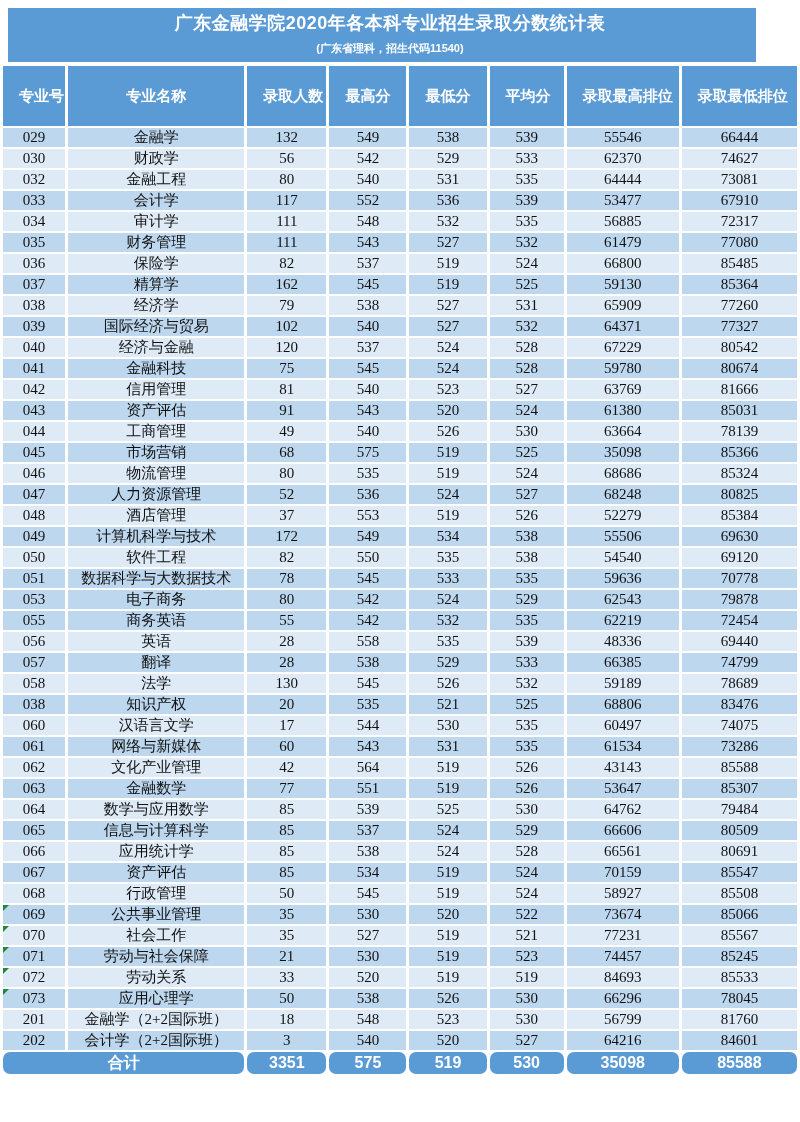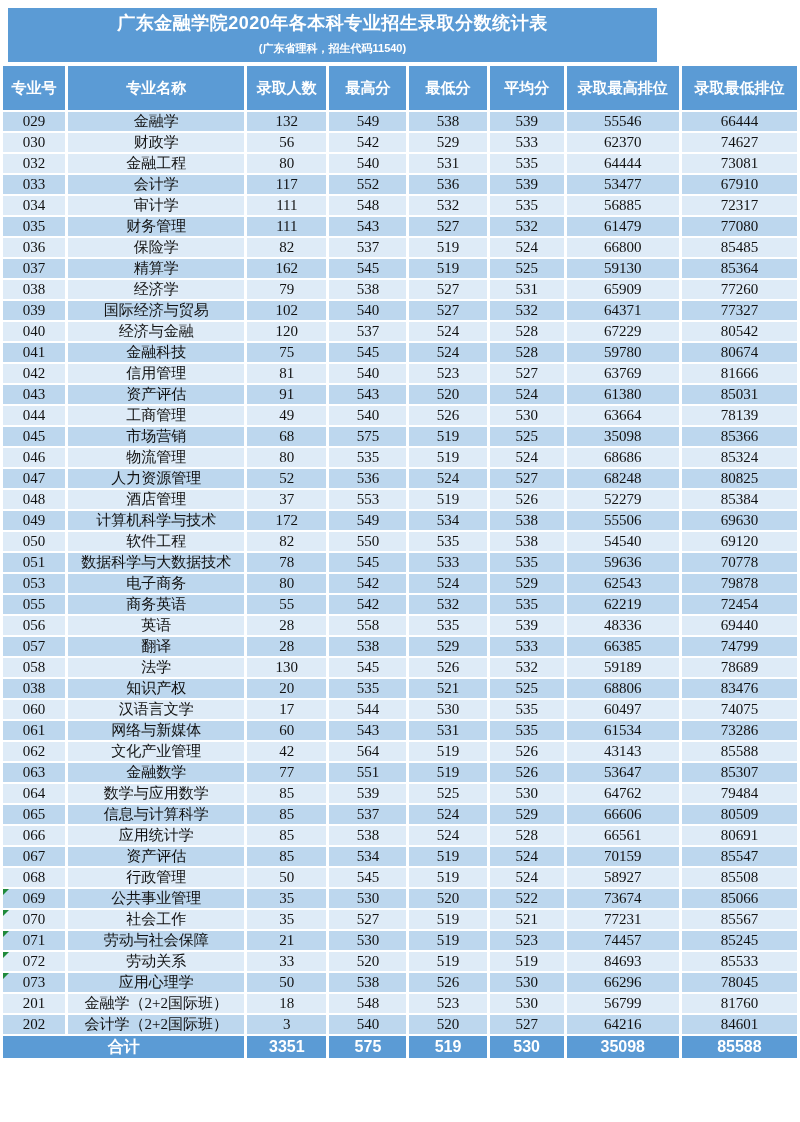--- a/index.html
+++ b/index.html
@@ -4,49 +4,49 @@
 <style>
   :root{
     --blue:#5b9bd5; --dark:#bdd7ee; --light:#deebf7; --flag:#1f8a3b; --ink:#111111;
   }
   html,body{margin:0;padding:0;}
   body{
     width:800px;height:1122px;background:#ffffff;position:relative;overflow:hidden;
     font-family:"Liberation Sans","DejaVu Sans",sans-serif;
   }
   .title-panel{
-    position:absolute;left:8px;top:8px;width:649px;height:54px;
+    position:absolute;left:8px;top:8px;width:732px;height:54px;
     background:var(--blue);color:#ffffff;text-align:center;
-    display:flex;flex-direction:column;justify-content:center;
+    display:flex;flex-direction:column;justify-content:center;padding-left:16px;
   }
   .title-panel .t1{font-size:18px;font-weight:bold;line-height:26px;letter-spacing:0.5px;}
   .title-panel .t2{font-size:11px;font-weight:bold;line-height:24px;}
   table.scores{
     position:absolute;left:0;top:64px;width:800px;
     border-collapse:separate;border-spacing:3px 2px;table-layout:fixed;
   }
   th{
     background:var(--blue);color:#ffffff;font-weight:bold;font-size:15px;
-    height:28px;text-align:center;padding:8px;white-space:nowrap;overflow:hidden;
+    height:28px;text-align:center;padding:16px;white-space:nowrap;overflow:hidden;
   }
   tbody td{
     height:19px;text-align:center;vertical-align:middle;padding:0;
     font-family:"Liberation Serif","DejaVu Serif",serif;font-size:15px;color:var(--ink);
     white-space:nowrap;overflow:hidden;position:relative;line-height:19px;
   }
   tr.dark td{background:var(--dark);}
   tr.light td{background:var(--light);}
   td.flagged::before{
     content:"";position:absolute;left:0;top:0;width:0;height:0;
     border-style:solid;border-width:6px 6px 0 0;
     border-color:var(--flag) transparent transparent transparent;
   }
   tfoot td{
     background:var(--blue);color:#ffffff;font-weight:bold;font-size:16px;
-    height:22px;text-align:center;padding:0;line-height:22px;
+    height:22px;text-align:center;padding:0;line-height:22px;border-radius:7px;
   }
 </style>
 </head>
 <body>
 
 <div class="title-panel">
   <div class="t1">广东金融学院2020年各本科专业招生录取分数统计表</div>
   <div class="t2">(广东省理科，招生代码11540)</div>
 </div>
 

